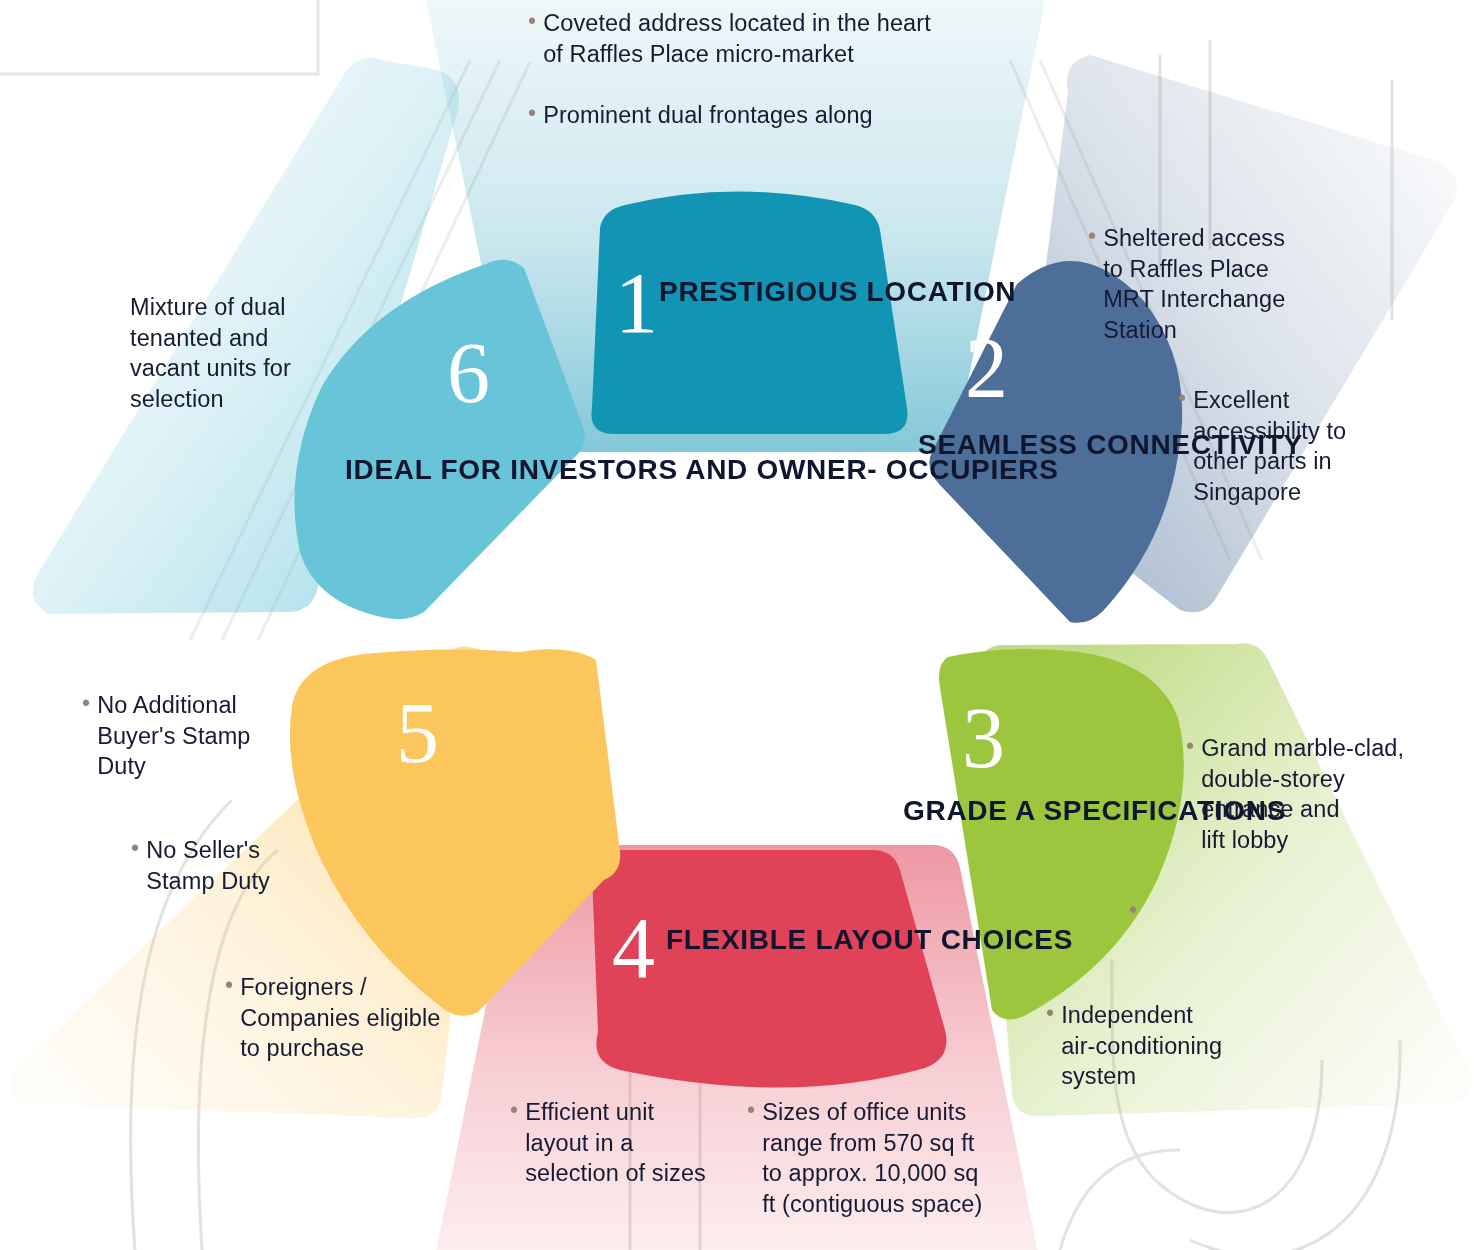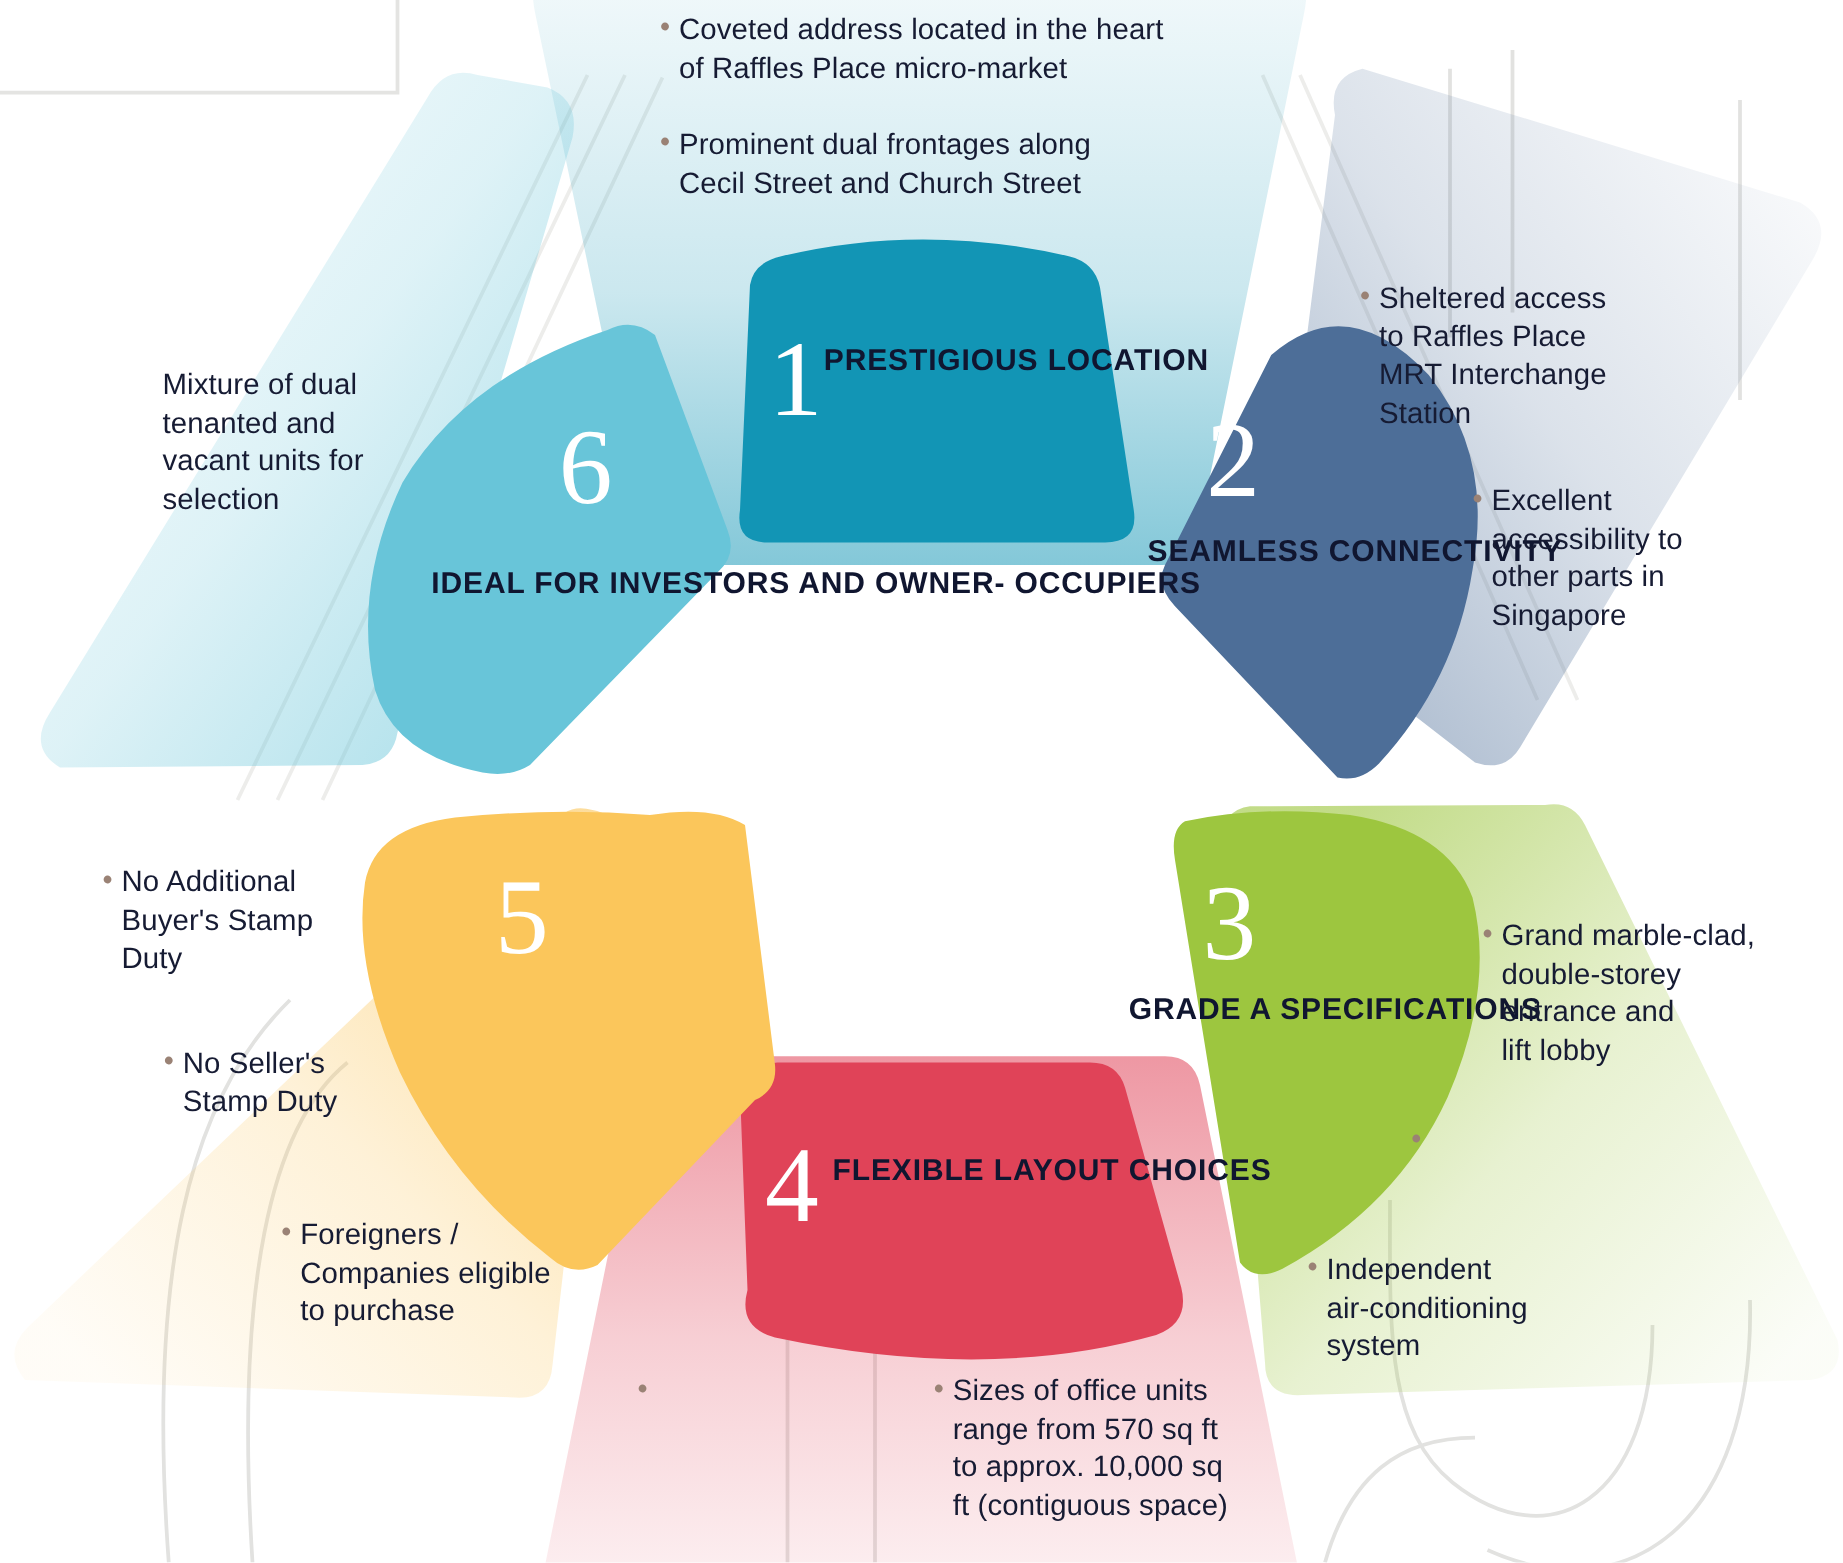--- a/index.html
+++ b/index.html
@@ -35,21 +35,21 @@
     transform:translateY(-1px);
   }
   .txt .bt{display:block;}
   .txt.nb{  }
 
   
   .petal-label{
     position:absolute;
     color:#101630;
     font-weight:bold;
-    font-size:24px;
+    font-size:28px;
     line-height:1.28;
     letter-spacing:.7px;
   }
   .petal-num{
     position:absolute;
     color:#ffffff;
     font-family:"Liberation Serif","DejaVu Serif",serif;
     font-weight:normal;
     font-size:86px;
     line-height:1;
@@ -193,21 +193,20 @@
         <span class="bt">Coveted address located in the heart</span>
         <span class="bt">of Raffles Place micro-market</span>
       </span>
     </div>
   </div>
   <div class="txt" style="left:528px;top:100px;width:470px;">
     <div class="bullet-row">
       <span class="dot">•</span>
       <span>
         <span class="bt">Prominent dual frontages along</span>
-        <span class="bt">Cecil Street and Church Street</span>
       </span>
     </div>
   </div>
 
   <div class="txt" style="left:1088px;top:223px;width:250px;">
     <div class="bullet-row">
       <span class="dot">•</span>
       <span>
         <span class="bt">Sheltered access</span>
         <span class="bt">to Raffles Place</span>
@@ -251,20 +250,25 @@
         <span class="bt">Independent</span>
         <span class="bt">air-conditioning</span>
         <span class="bt">system</span>
       </span>
     </div>
   </div>
 
   <div class="txt" style="left:510px;top:1097px;width:225px;">
     <div class="bullet-row">
       <span class="dot">•</span>
+      <span>
+        <span class="bt">Efficient unit</span>
+        <span class="bt">layout in a</span>
+        <span class="bt">selection of sizes</span>
+      </span>
     </div>
   </div>
   <div class="txt" style="left:747px;top:1097px;width:285px;">
     <div class="bullet-row">
       <span class="dot">•</span>
       <span>
         <span class="bt">Sizes of office units</span>
         <span class="bt">range from 570 sq ft</span>
         <span class="bt">to approx. 10,000 sq</span>
         <span class="bt">ft (contiguous space)</span>

